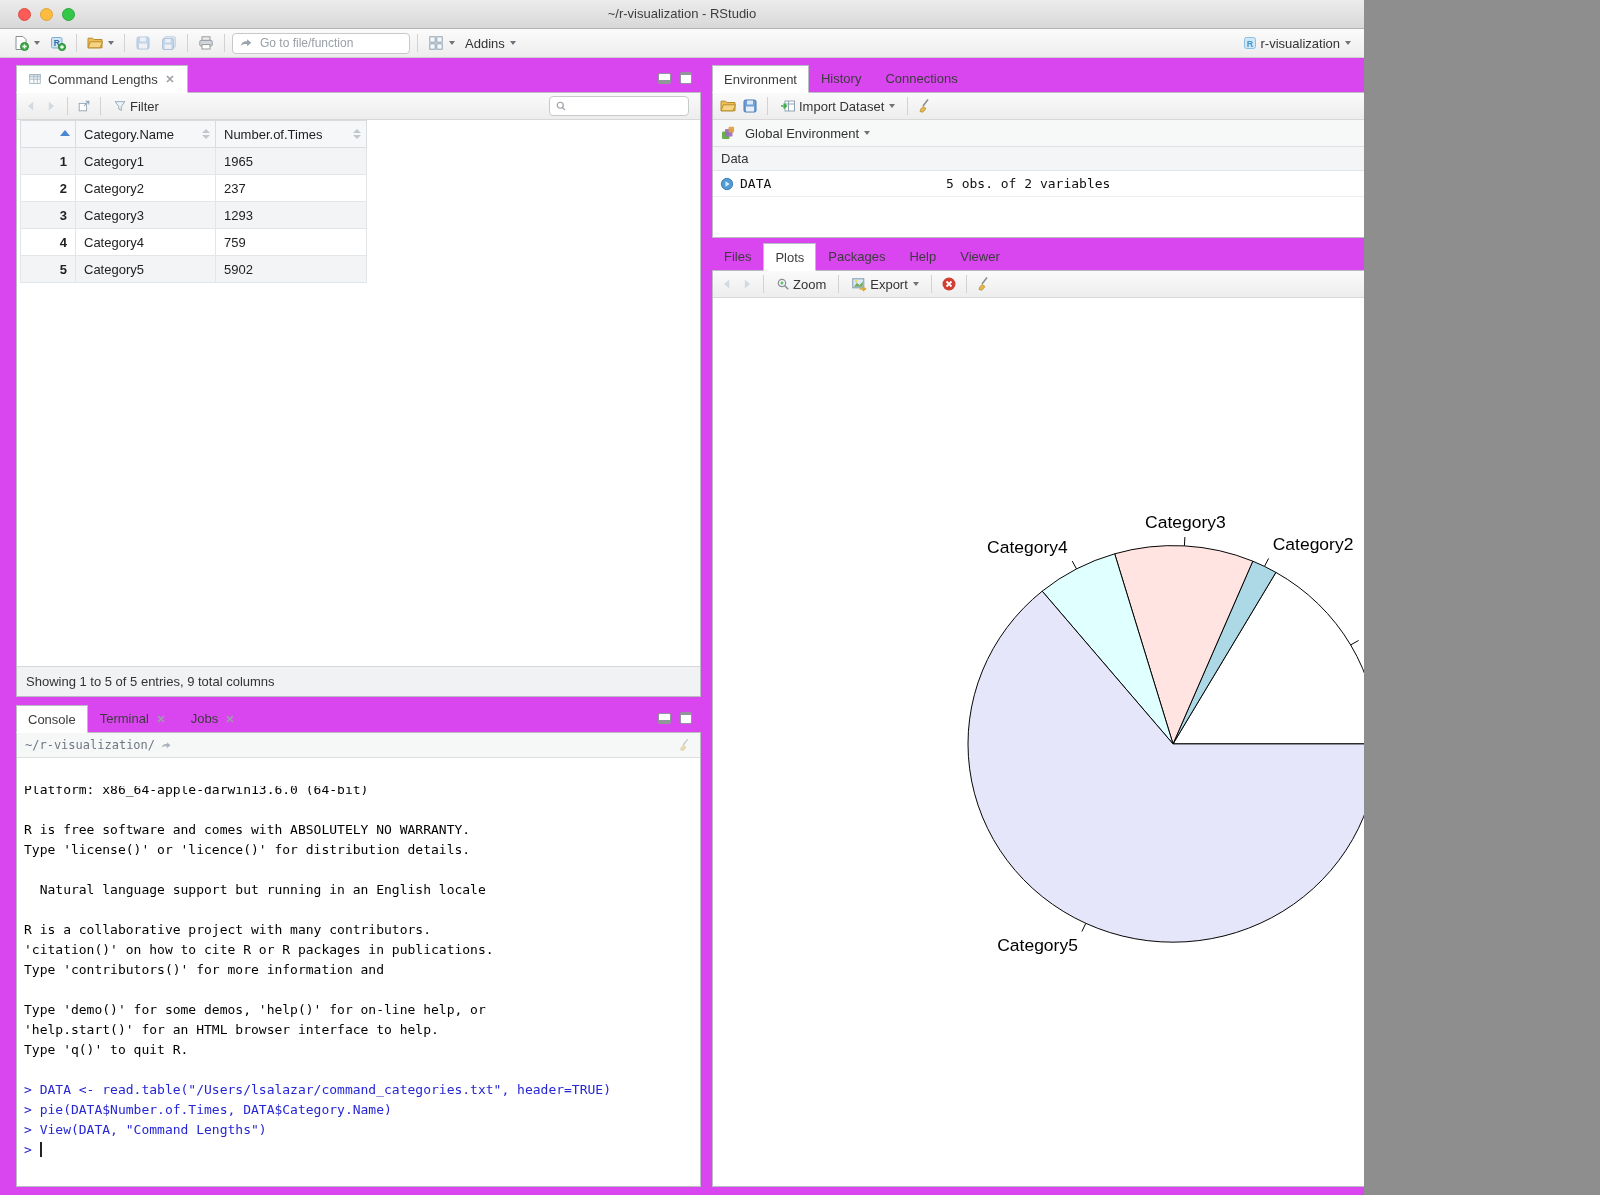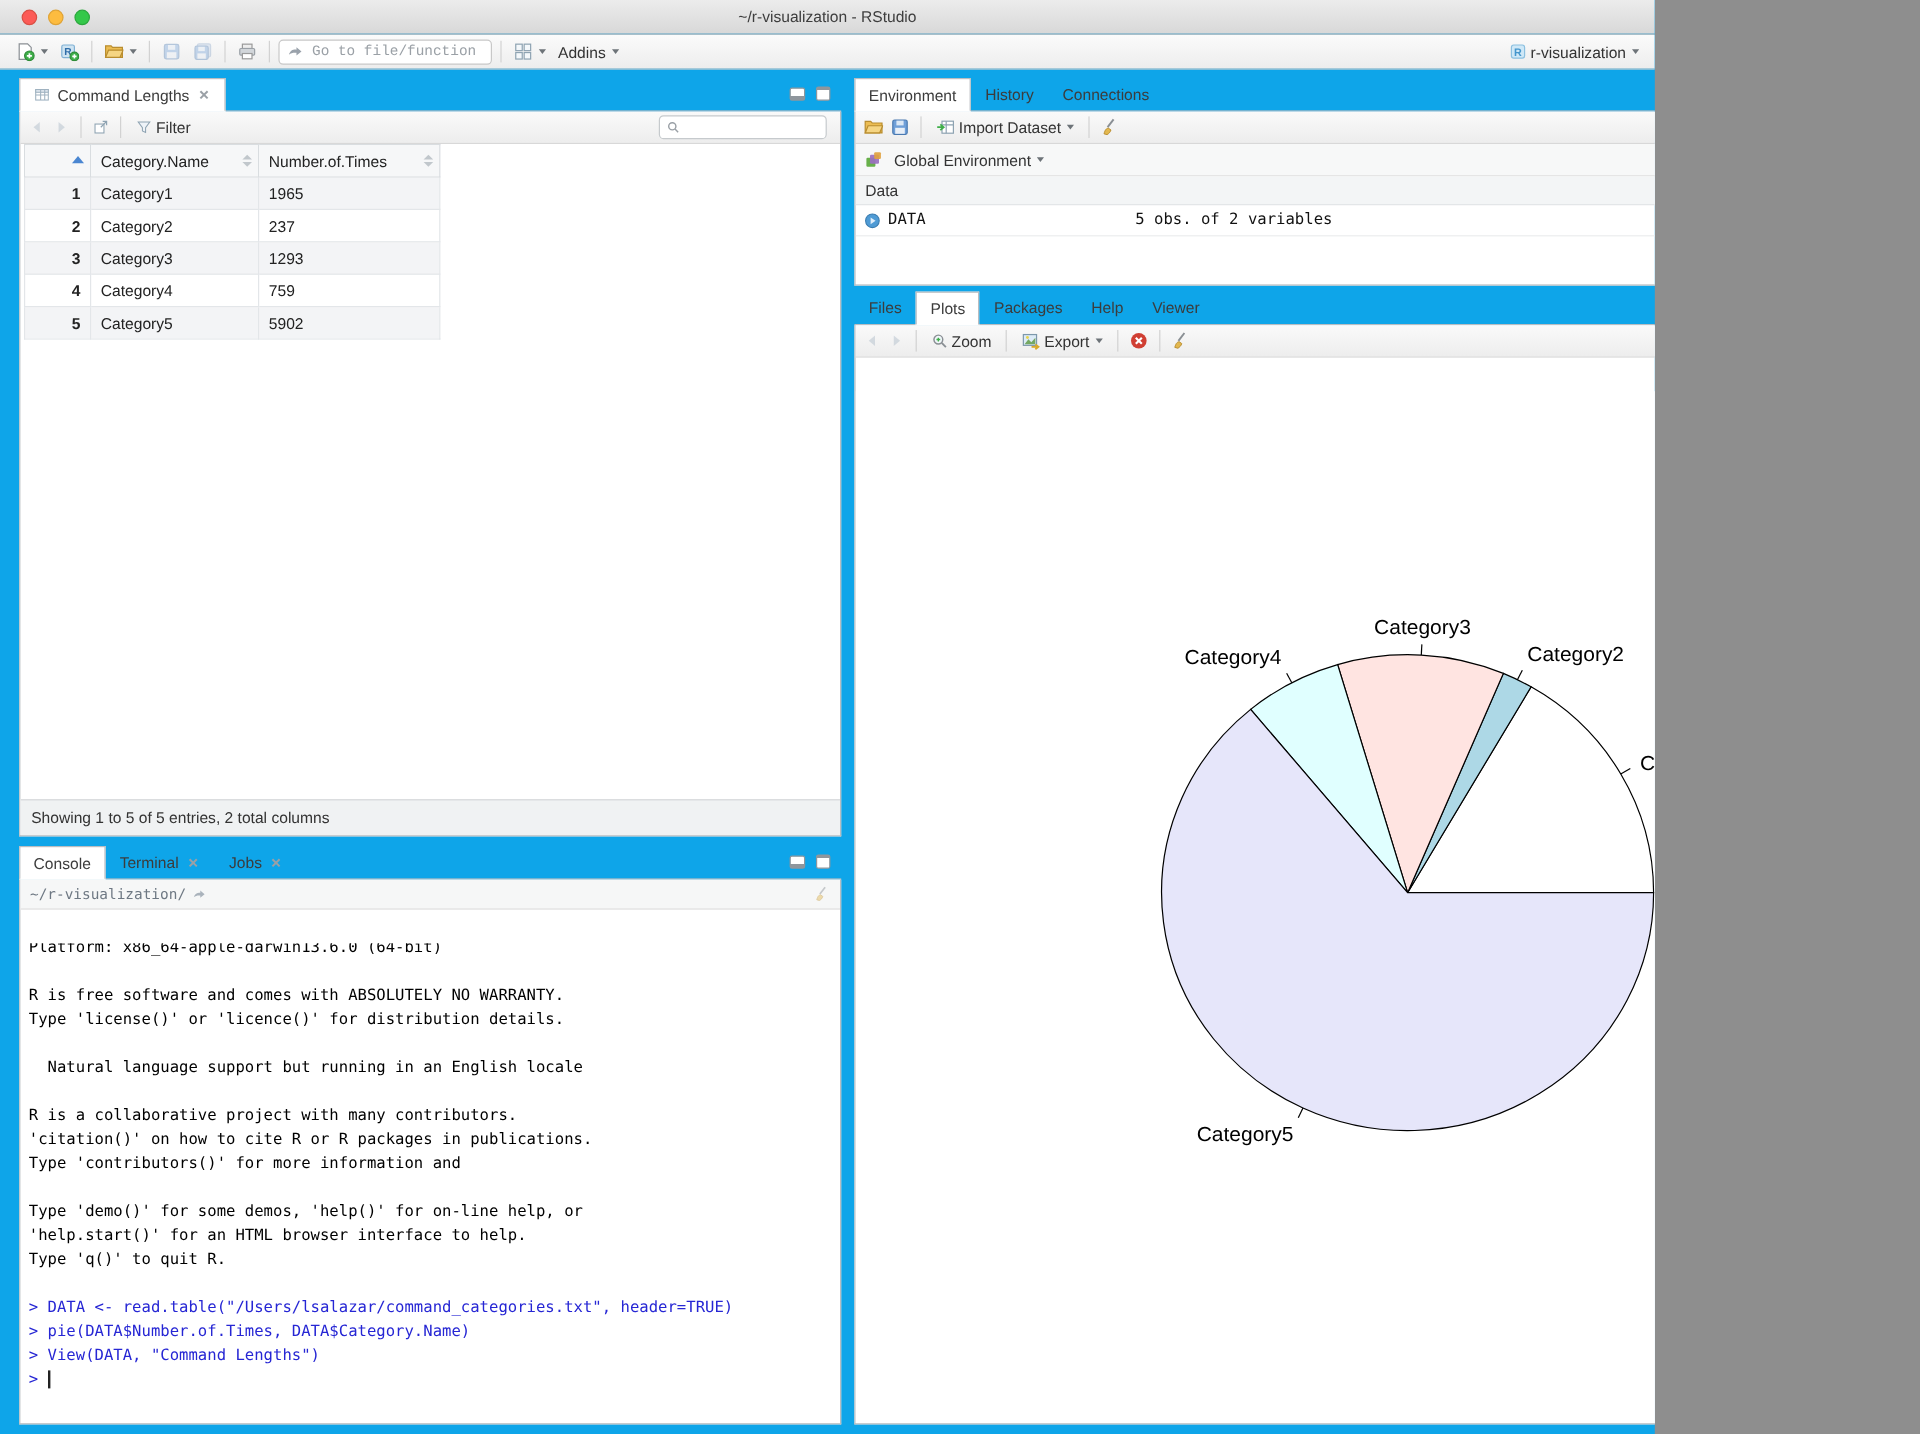--- a/index.html
+++ b/index.html
@@ -1,17 +1,17 @@
 <!DOCTYPE html>
 <html style="--console-command-color: #2626d4; --sort-active-blue: #4a86d1; --accent-blue: #4596cc; --publish-blue: #3e98d3; --error-red: #d03f33;"><head>
 <meta charset="utf-8">
 <style>
   html,body{margin:0;padding:0;background:#8e8e8e;}
-  .window{position:relative;width:1364px;height:1195px;background:#0ea5e9;overflow:hidden;
-          font-family:"Liberation Sans",sans-serif;color:#333;padding-left:15px;}
+  .window{position:relative;width:1364px;height:1195px;background:#d946ef;overflow:hidden;
+          font-family:"Liberation Sans",sans-serif;color:#333;}
   
   .titlebar{position:absolute;top:0;left:0;right:0;height:28px;
             background:linear-gradient(#ececec,#d8d8d8);border-bottom:1px solid #b3b3b3;}
   .title{position:absolute;left:0;right:0;top:0;text-align:center;line-height:28px;
          font-size:13px;color:#3d3d3d;}
   .tl{position:absolute;top:8px;width:13px;height:13px;border-radius:50%;box-sizing:border-box;}
   .tl.red{left:18px;background:#fc5b57;border:1px solid #d94f44;}
   .tl.yellow{left:40px;background:#fdbc40;border:1px solid #dfa336;}
   .tl.green{left:62px;background:#34c84a;border:1px solid #2ca73e;}
   
@@ -20,21 +20,21 @@
            display:flex;align-items:center;padding:0 10px;gap:4px;font-size:13px;}
   .tbtn{display:flex;align-items:center;gap:3px;padding:2px 3px;border-radius:3px;}
   .sep{width:1px;height:18px;background:#d2d2d2;margin:0 3px;flex:none;}
   .disabled{opacity:.38;}
   .spacer{flex:1;}
   .caret{width:0;height:0;border-left:3.5px solid transparent;border-right:3.5px solid transparent;
          border-top:4.5px solid #6d7378;display:inline-block;margin-left:2px;flex:none;}
   .goto{display:flex;align-items:center;background:#fff;border:1px solid #c8c8c8;border-radius:4px;
         height:21px;width:178px;padding:0 6px;gap:5px;box-sizing:border-box;}
   .goto input{border:none;outline:none;font-size:12px;color:#333;width:100%;background:transparent;
-              font-family:Liberation Mono, monospace;}
+              font-family:Liberation Sans, sans-serif;}
   input::placeholder{color:#9aa0a6;}
   .icon16{width:16px;height:16px;display:block;flex:none;}
   .icon14{width:14px;height:14px;display:block;flex:none;}
   .icon12{width:12px;height:12px;display:block;flex:none;}
   
   .pane{position:absolute;}
   .tabstrip{position:relative;height:28px;display:flex;align-items:flex-end;
             border-bottom:1px solid #b9bdc1;box-sizing:border-box;}
   .tab{height:27px;box-sizing:border-box;display:flex;align-items:center;gap:6px;padding:0 11px;
        font-size:13px;color:#3c3c3c;border:1px solid transparent;background:transparent;}
@@ -282,21 +282,21 @@
               <td class="c1">Category4</td>
               <td class="c2">759</td>
             </tr>
             <tr>
               <td class="rn">5</td>
               <td class="c1">Category5</td>
               <td class="c2">5902</td>
             </tr>
           </tbody>
       </table>
-      <div class="statusbar">Showing 1 to 5 of 5 entries, 2 total columns</div>
+      <div class="statusbar">Showing 1 to 5 of 5 entries, 9 total columns</div>
     </div>
   </div>
 
   <div class="pane" style="top:705px;left:16px;width:685px;height:482px;">
     <div class="tabstrip">
       <div class="tab active">
         <span>Console</span>
       </div>
       <div class="tab">
         <span>Terminal</span>

